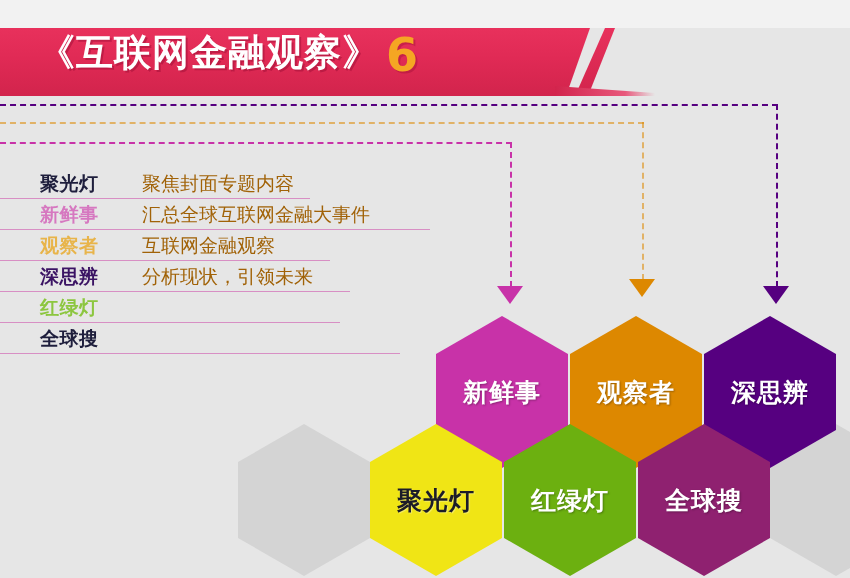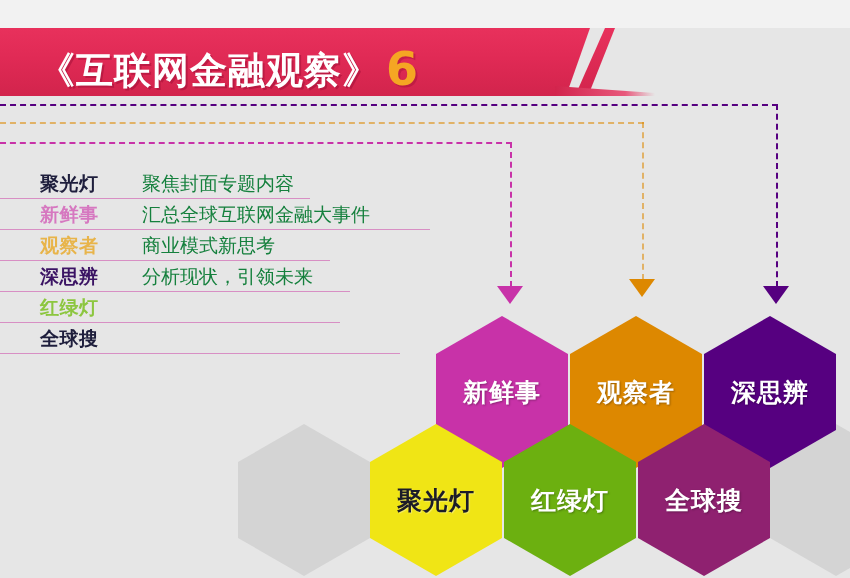--- a/index.html
+++ b/index.html
@@ -31,21 +31,21 @@
     background:linear-gradient(180deg,#e8315c 0%,#d2244c 100%);
     clip-path:polygon(30px 0,40px 0,13px 68px,0 68px);
   }
   #banner-tail{
     position:absolute;left:555px;top:58px;width:100px;height:10px;
     background:linear-gradient(90deg,#d2244c 0%,#e8597c 70%,rgba(232,89,124,0) 100%);
     clip-path:polygon(0 0,100px 7px,100px 10px,0 10px);
   }
   #banner-title{
     position:absolute;left:38px;top:0;height:68px;
-    display:flex;align-items:flex-end;
+    display:flex;align-items:flex-start;
     white-space:nowrap;
     font-family:"DejaVu Sans","Liberation Sans",sans-serif;
     font-size:37px;font-weight:bold;letter-spacing:1px;
     color:#ffffff;
     text-shadow:2px 2px 0 rgba(150,10,50,.45);
   }
   #banner-title .num6{
     color:#f5a623;
     font-size:46px;
     margin:0 2px 0 6px;
@@ -79,21 +79,21 @@
   }
   .legend-key{
     width:86px;margin-left:40px;
     font-size:19px;font-weight:bold;
     letter-spacing:.5px;
     white-space:nowrap;
   }
   .legend-desc{
     margin-left:16px;
     font-size:19px;
-    color:#15803d;
+    color:#a16207;
     white-space:nowrap;
   }
 
   
   #hexfield{position:absolute;left:0;top:0;width:850px;height:578px;}
   .hex{
     position:absolute;
     width:132px;height:152px;
     clip-path:polygon(50% 0%,100% 25%,100% 75%,50% 100%,0% 75%,0% 25%);
     display:flex;align-items:center;justify-content:center;
@@ -144,21 +144,21 @@
 
   <div class="legend-row">
     <span class="sep" style="width:430px;"></span>
     <span class="legend-key" style="color:#d678c0;">新鲜事</span>
     <span class="legend-desc">汇总全球互联网金融大事件</span>
   </div>
 
   <div class="legend-row">
     <span class="sep" style="width:330px;"></span>
     <span class="legend-key" style="color:#e8b44a;">观察者</span>
-    <span class="legend-desc">商业模式新思考</span>
+    <span class="legend-desc">互联网金融观察</span>
   </div>
 
   <div class="legend-row">
     <span class="sep" style="width:350px;"></span>
     <span class="legend-key" style="color:#3b1464;">深思辨</span>
     <span class="legend-desc">分析现状，引领未来</span>
   </div>
 
   <div class="legend-row">
     <span class="sep" style="width:340px;"></span>

